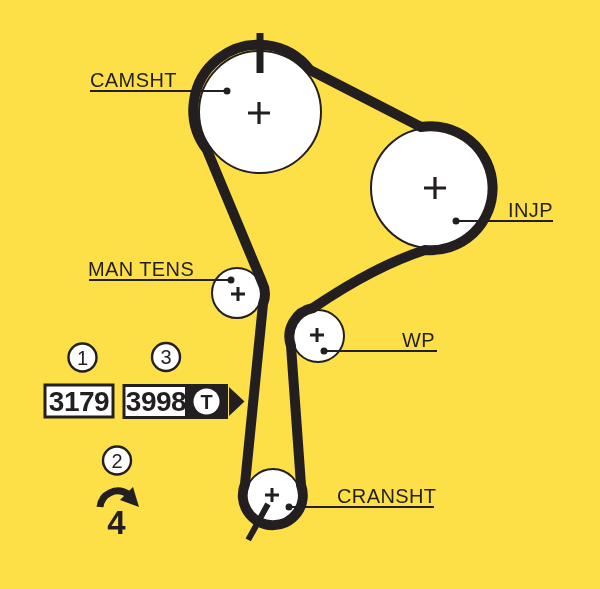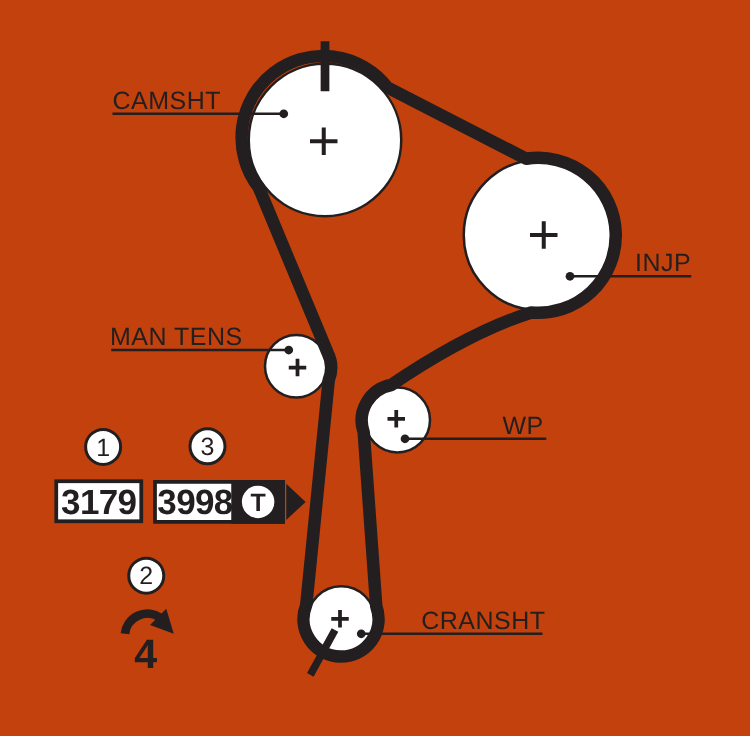--- a/index.html
+++ b/index.html
@@ -4,21 +4,21 @@
 <style>
   html, body {
     margin: 0;
     padding: 0;
     background: #ffffff;
   }
   .canvas {
     position: relative;
     width: 600px;
     height: 589px;
-    background: #c2410c;
+    background: #fde047;
     overflow: hidden;
   }
   svg { display: block; }
   .ink-fill    { fill: #231f20; stroke: none; }
   .pulley      { fill: #ffffff; stroke: #231f20; stroke-width: 2; }
   .belt        { fill: none; stroke: #231f20; stroke-width: 10; stroke-linejoin: round; }
   .cross       { stroke: #231f20; stroke-width: 3.2; fill: none; }
   .cross-sm    { stroke: #231f20; stroke-width: 3; fill: none; }
   .leader      { stroke: #231f20; stroke-width: 2; fill: none; }
   .dot         { fill: #231f20; }

